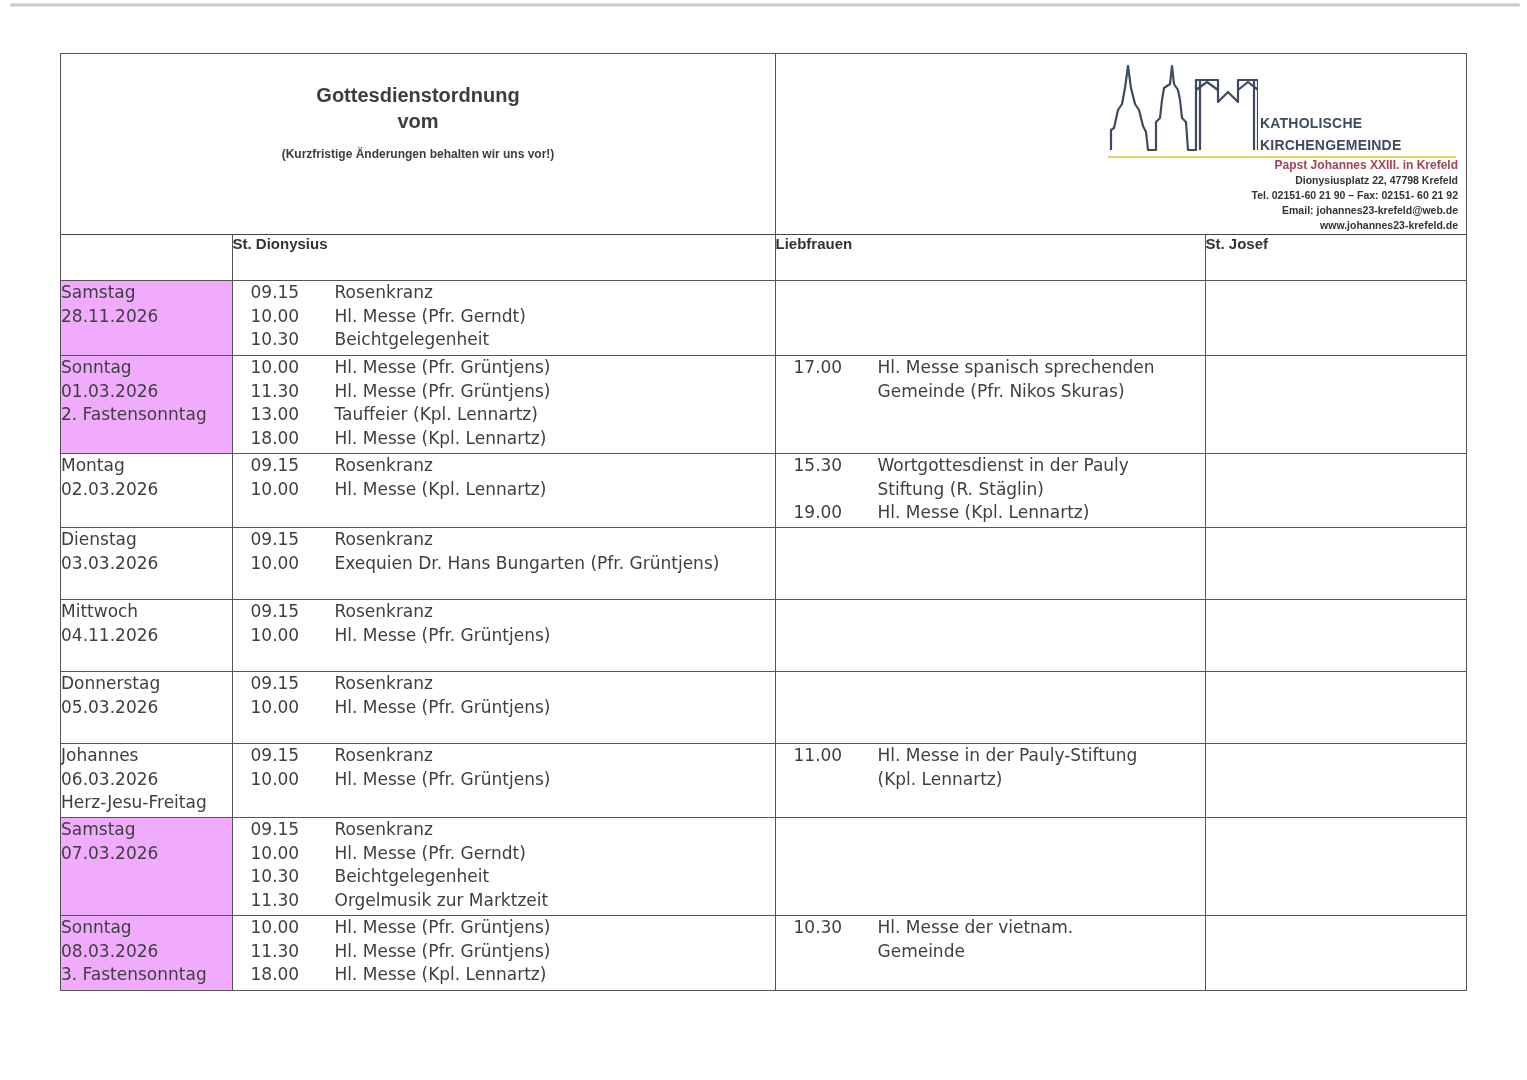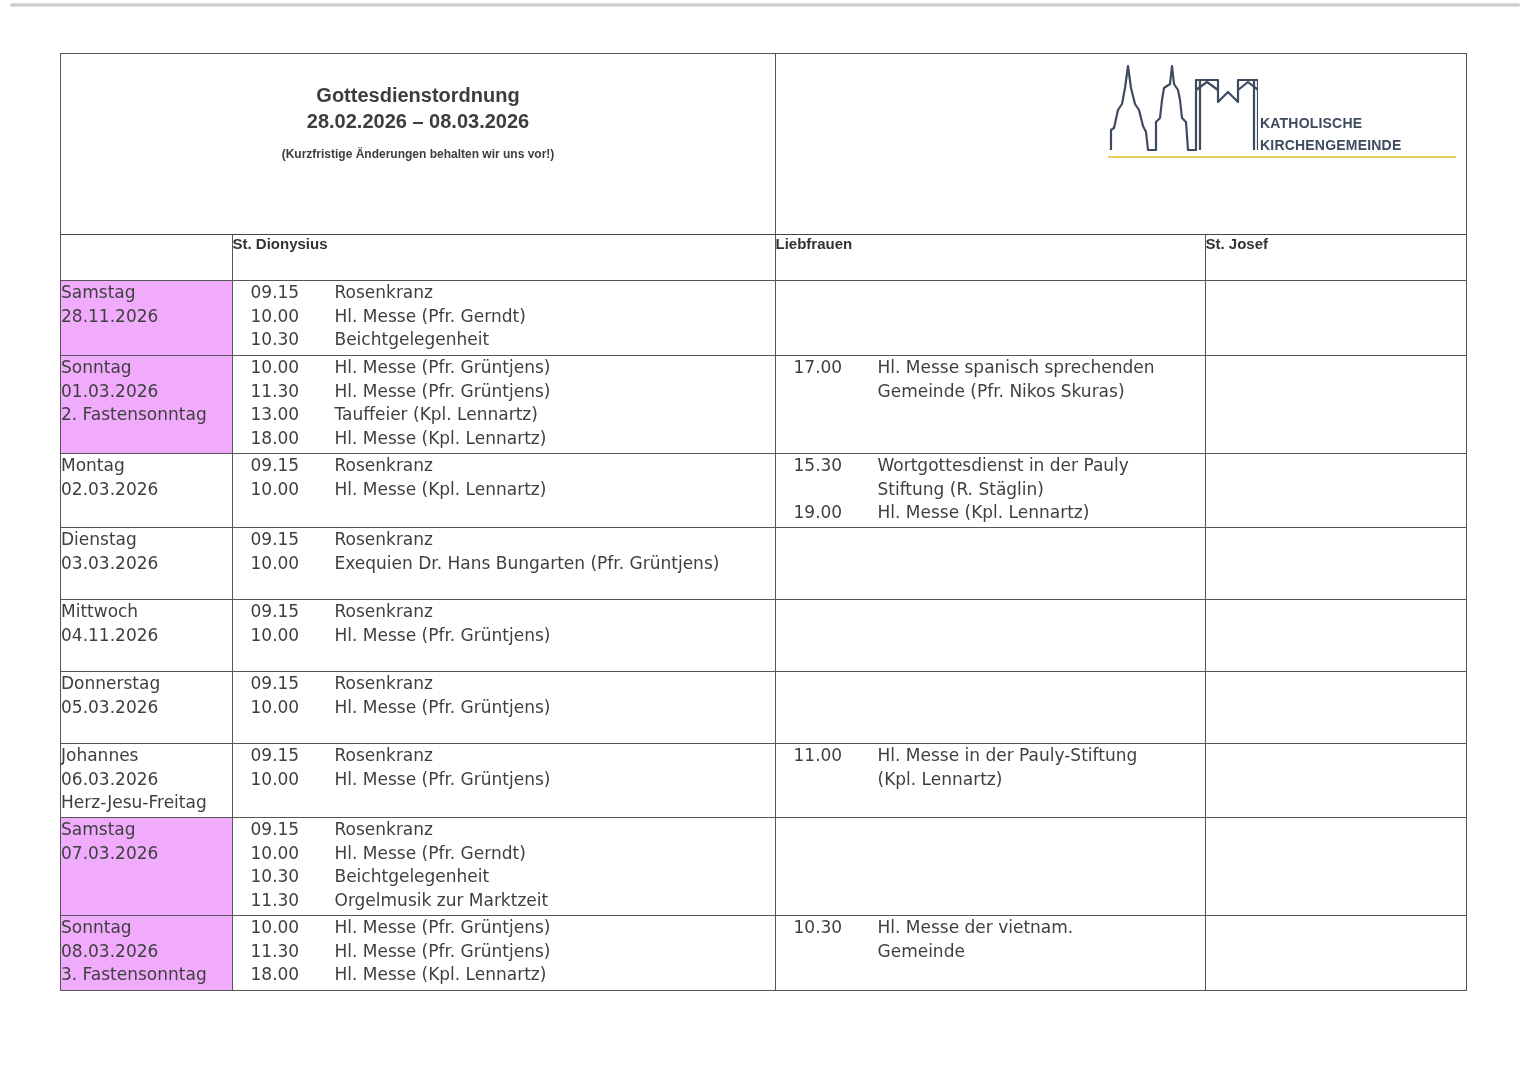--- a/index.html
+++ b/index.html
@@ -64,40 +64,47 @@
 </head>
 <body>
 
 <div class="scan-line"></div>
 
 <div class="sheet">
   <div class="head-row">
     <div class="head-left">
       <div class="title">
         <div>Gottesdienstordnung</div>
-        <div>28.02.2026 – 08.03.2026</div>
+        <div>vom</div>
       </div>
       <div class="notice">(Kurzfristige Änderungen behalten wir uns vor!)</div>
     </div>
     <div class="head-right">
       <div class="logo">
         <svg width="150" height="96" viewBox="0 0 150 96">
           <g fill="none" stroke="#3e4a5e" stroke-width="2.2" stroke-linejoin="round">
             <path d="M3 90 L3 70 L6 68 L10 50 L14 44 L17 28 L20 6 L23 28 L27 44 L31 50 L35 66 L38 72 L40 90 L48 90 L48 62 L52 58 L54 40 L56 28 L62 24 L64 6 L66 24 L70 30 L72 40 L74 58 L78 62 L80 90 L88 90 L88 20 L110 20 L110 42 L120 32 L130 42 L130 20 L150 20 L150 90"></path>
             <path d="M88 30 L99 22 L110 30"></path>
             <path d="M130 30 L140 22 L150 30"></path>
             <path d="M92 20 L92 90"></path>
             <path d="M146 20 L146 90"></path>
           </g>
         </svg>
         <div class="brand">
           <div>KATHOLISCHE</div>
           <div>KIRCHENGEMEINDE</div>
         </div>
         <div class="gold-line"></div>
+        <div class="contact">
+          <div class="parish">Papst Johannes XXIII. in Krefeld</div>
+          <div>Dionysiusplatz 22, 47798 Krefeld</div>
+          <div>Tel. 02151-60 21 90 – Fax: 02151- 60 21 92</div>
+          <div>Email:  johannes23-krefeld@web.de</div>
+          <div>www.johannes23-krefeld.de</div>
+        </div>
       </div>
     </div>
   </div>
 
   <table class="plan">
     <colgroup>
         <col class="c-day">
         <col class="c-dion">
         <col class="c-lieb">
         <col class="c-jos">

